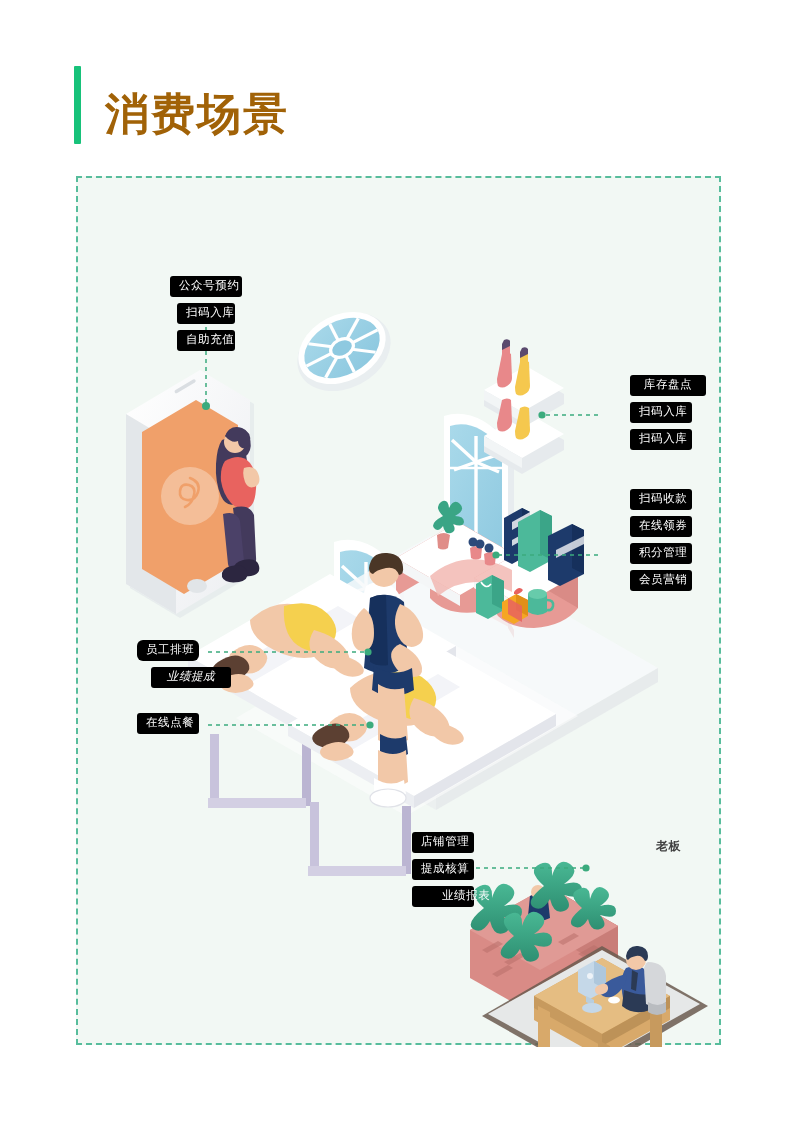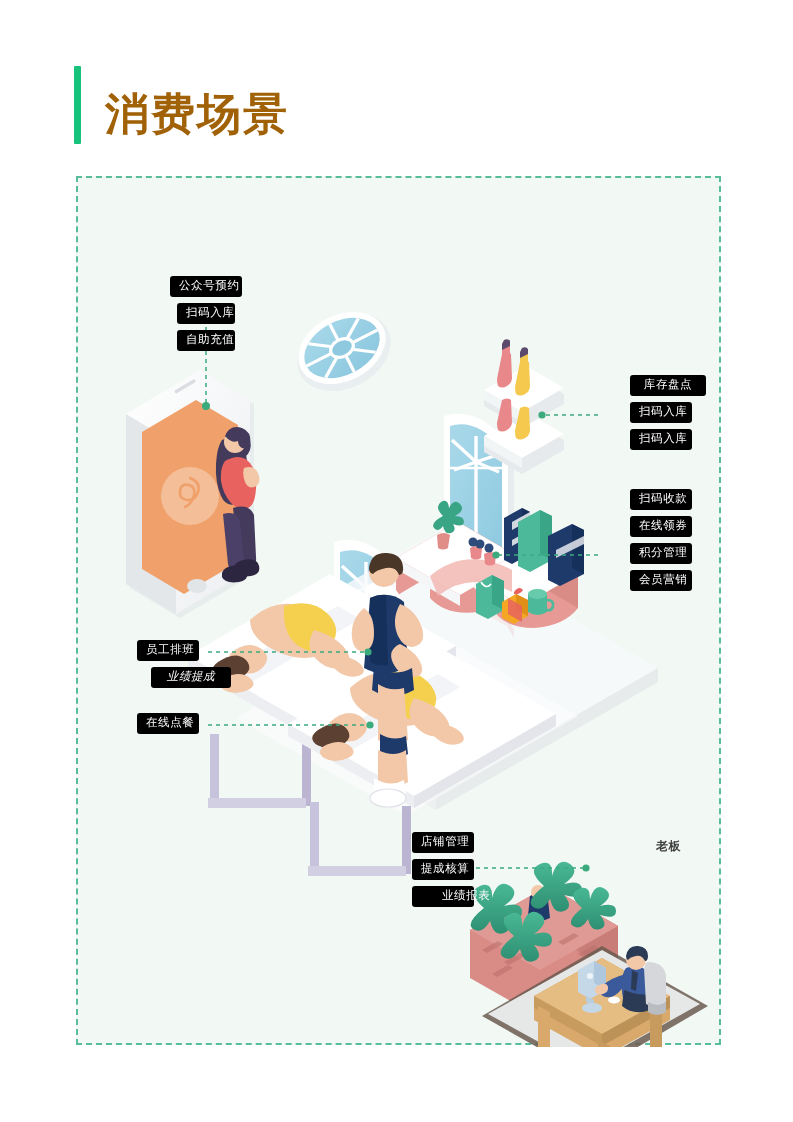--- a/index.html
+++ b/index.html
@@ -375,21 +375,21 @@
   </div>
 
   <div>
     <div class="lbl" style="left:552px;top:311px;width:62px;">扫码收款</div>
     <div class="lbl" style="left:552px;top:338px;width:62px;">在线领券</div>
     <div class="lbl" style="left:552px;top:365px;width:62px;">积分管理</div>
     <div class="lbl" style="left:552px;top:392px;width:62px;">会员营销</div>
   </div>
 
   <div>
-    <div class="lbl" style="left:59px;top:462px;width:62px;">员工排班</div>
+    <div class="lbl" style="left:59px;top:462px;width:62px;border-radius:6px;">员工排班</div>
     <div class="lbl" style="left:73px;top:489px;width:80px;font-style:italic;">业绩提成</div>
   </div>
 
   <div>
     <div class="lbl" style="left:59px;top:535px;width:62px;">在线点餐</div>
   </div>
 
   <div>
     <div class="lbl" style="left:334px;top:654px;width:62px;">店铺管理</div>
     <div class="lbl" style="left:334px;top:681px;width:62px;">提成核算</div>

